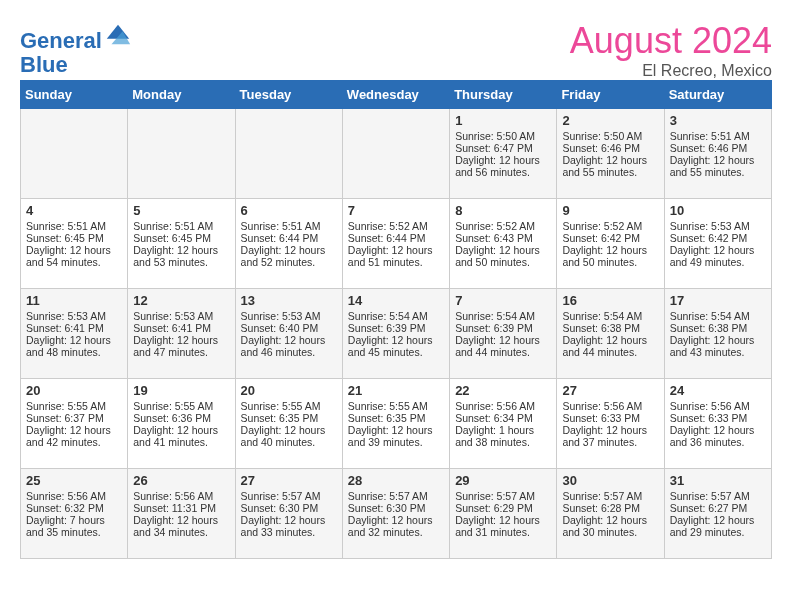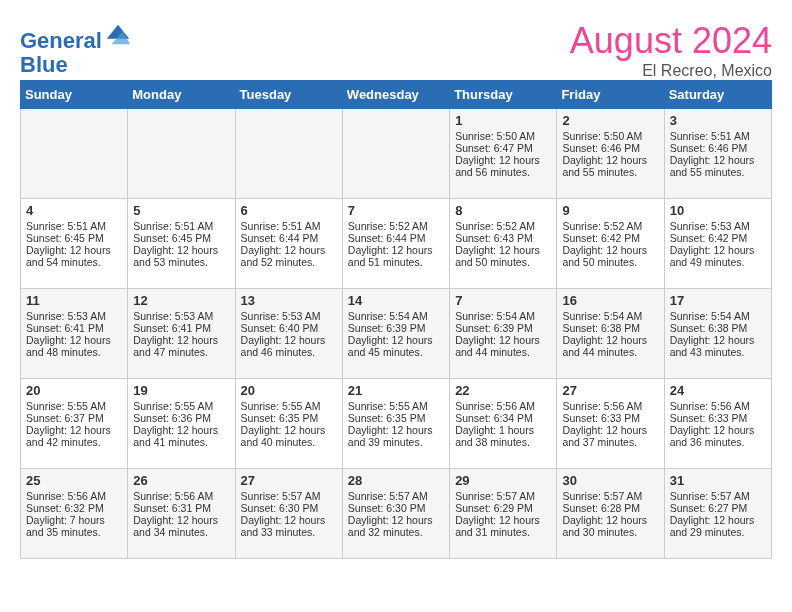--- a/index.html
+++ b/index.html
@@ -281,21 +281,21 @@
       <tr>
         <td>
           <span class="day-num">25</span>
           <div>Sunrise: 5:56 AM</div>
           <div>Sunset: 6:32 PM</div>
           <div>Daylight: 7 hours and 35 minutes.</div>
         </td>
         <td>
           <span class="day-num">26</span>
           <div>Sunrise: 5:56 AM</div>
-          <div>Sunset: 6:31 PM</div>
+          <div>Sunset: 11:31 PM</div>
           <div>Daylight: 12 hours and 34 minutes.</div>
         </td>
         <td>
           <span class="day-num">27</span>
           <div>Sunrise: 5:57 AM</div>
           <div>Sunset: 6:30 PM</div>
           <div>Daylight: 12 hours and 33 minutes.</div>
         </td>
         <td>
           <span class="day-num">28</span>

